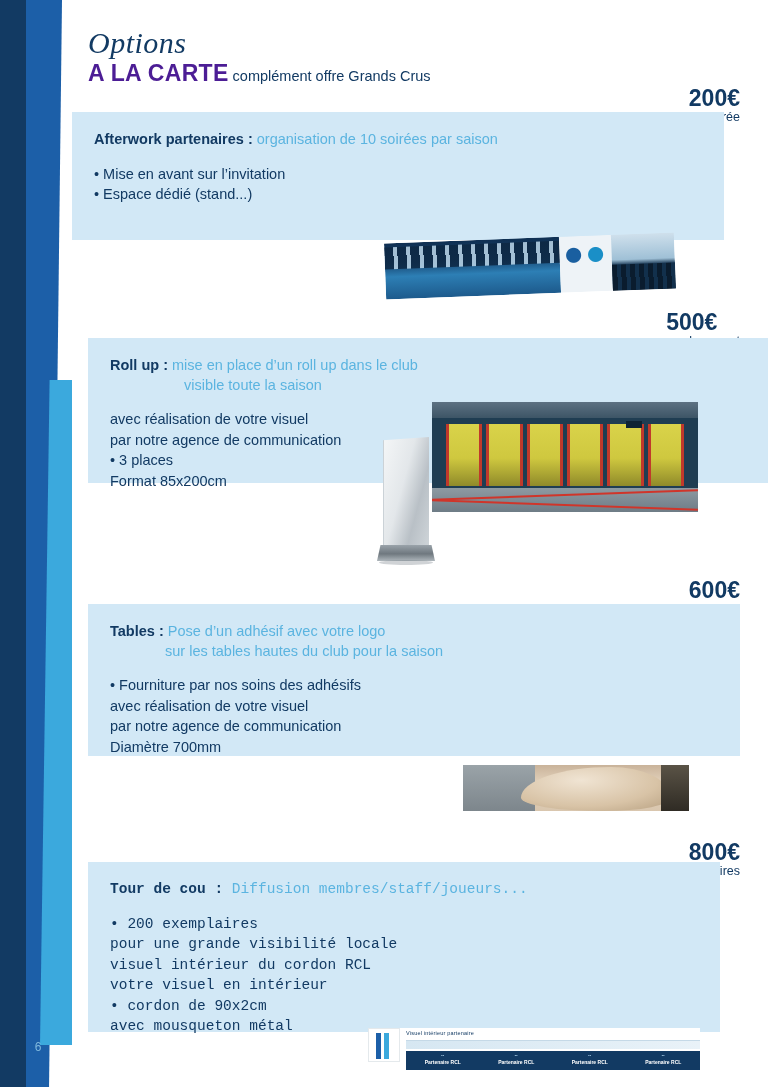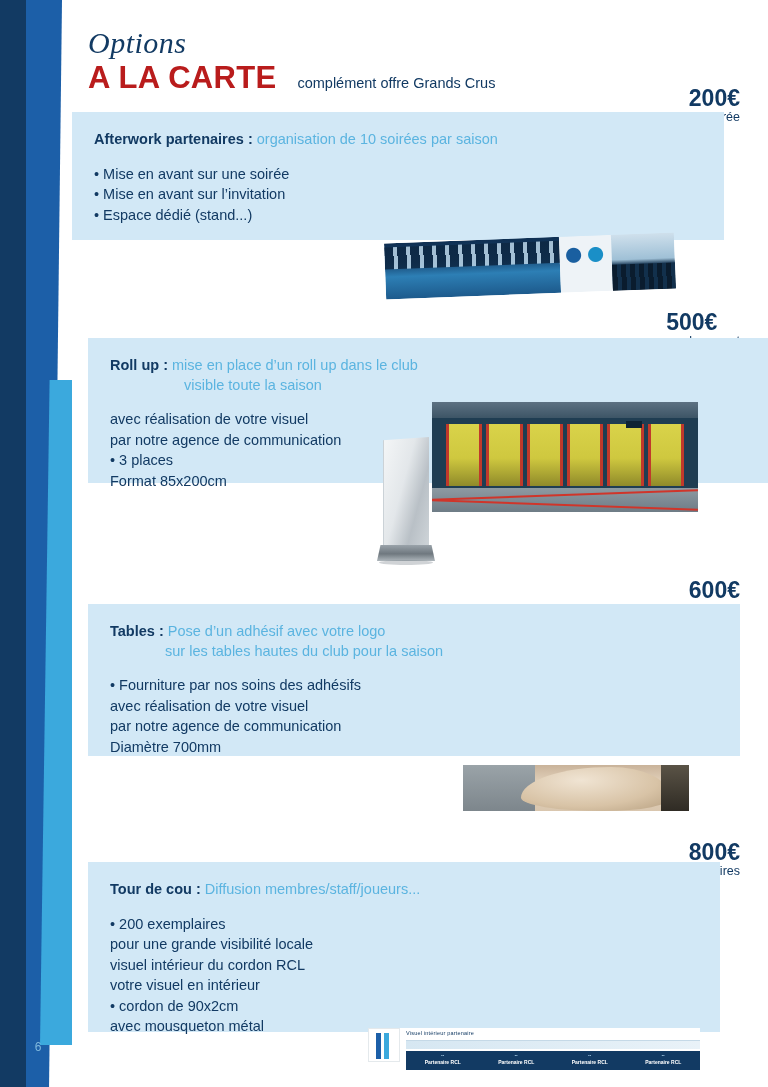--- a/index.html
+++ b/index.html
@@ -59,30 +59,30 @@
     color: #123a63;
     line-height: 1;
     letter-spacing: 0.5px;
   }
   .header .carte-line {
     display: flex;
     align-items: baseline;
     margin-top: 2px;
   }
   .header .carte {
-    font-size: 31px;
+    font-size: 23px;
     font-weight: bold;
-    color: #b91c1c;
+    color: #4c1d95;
     letter-spacing: 0.3px;
     text-align: right;
   }
   .header .subtitle {
     font-size: 14.5px;
     color: #123a63;
-    margin-left: 21px;
+    margin-left: 4px;
   }
 
   
   .price-block {
     position: absolute;
     right: 28px;
     text-align: right;
   }
   .price-amount {
     font-size: 23px;
@@ -337,21 +337,20 @@
   <div class="price-amount">200€</div>
   <div class="price-unit">par soirée</div>
 </div>
 <div class="panel" style="left:72px; top:112px; width:652px; height:128px;">
   <div class="panel-inner">
     <div class="ttl-row">
       <span class="ttl">Afterwork partenaires :</span>
       <span class="ttl-desc">organisation de 10 soirées par saison</span>
     </div>
     <div class="body-list">
-      <div>• Mise en avant sur une soirée</div>
       <div>• Mise en avant sur l’invitation</div>
       <div>• Espace dédié (stand...)</div>
     </div>
   </div>
 </div>
 <div class="photo ph-after">
   <div class="left-strip"></div>
   <div class="mid-strip"></div>
   <div class="right-strip"></div>
 </div>
@@ -419,21 +418,21 @@
 <div class="photo ph-table">
   <div class="floor"></div>
   <div class="top"></div>
   <div class="dark"></div>
 </div>
 
 <div class="price-block" style="top:840px;">
   <div class="price-amount">800€</div>
   <div class="price-unit">les 200 exemplaires</div>
 </div>
-<div class="panel" style="left:88px; top:862px; width:632px; height:170px;">
+<div class="panel" style="left:88px; top:862px; width:632px; height:170px;font-family:Liberation Mono, monospace;">
   <div class="panel-inner">
     <div class="ttl-row">
       <span class="ttl">Tour de cou :</span>
       <span class="ttl-desc">Diffusion membres/staff/joueurs...</span>
     </div>
     <div class="body-list">
       <div>• 200 exemplaires</div>
       <div>pour une grande visibilité locale</div>
       <div>visuel intérieur du cordon RCL</div>
       <div>votre visuel en intérieur</div>

